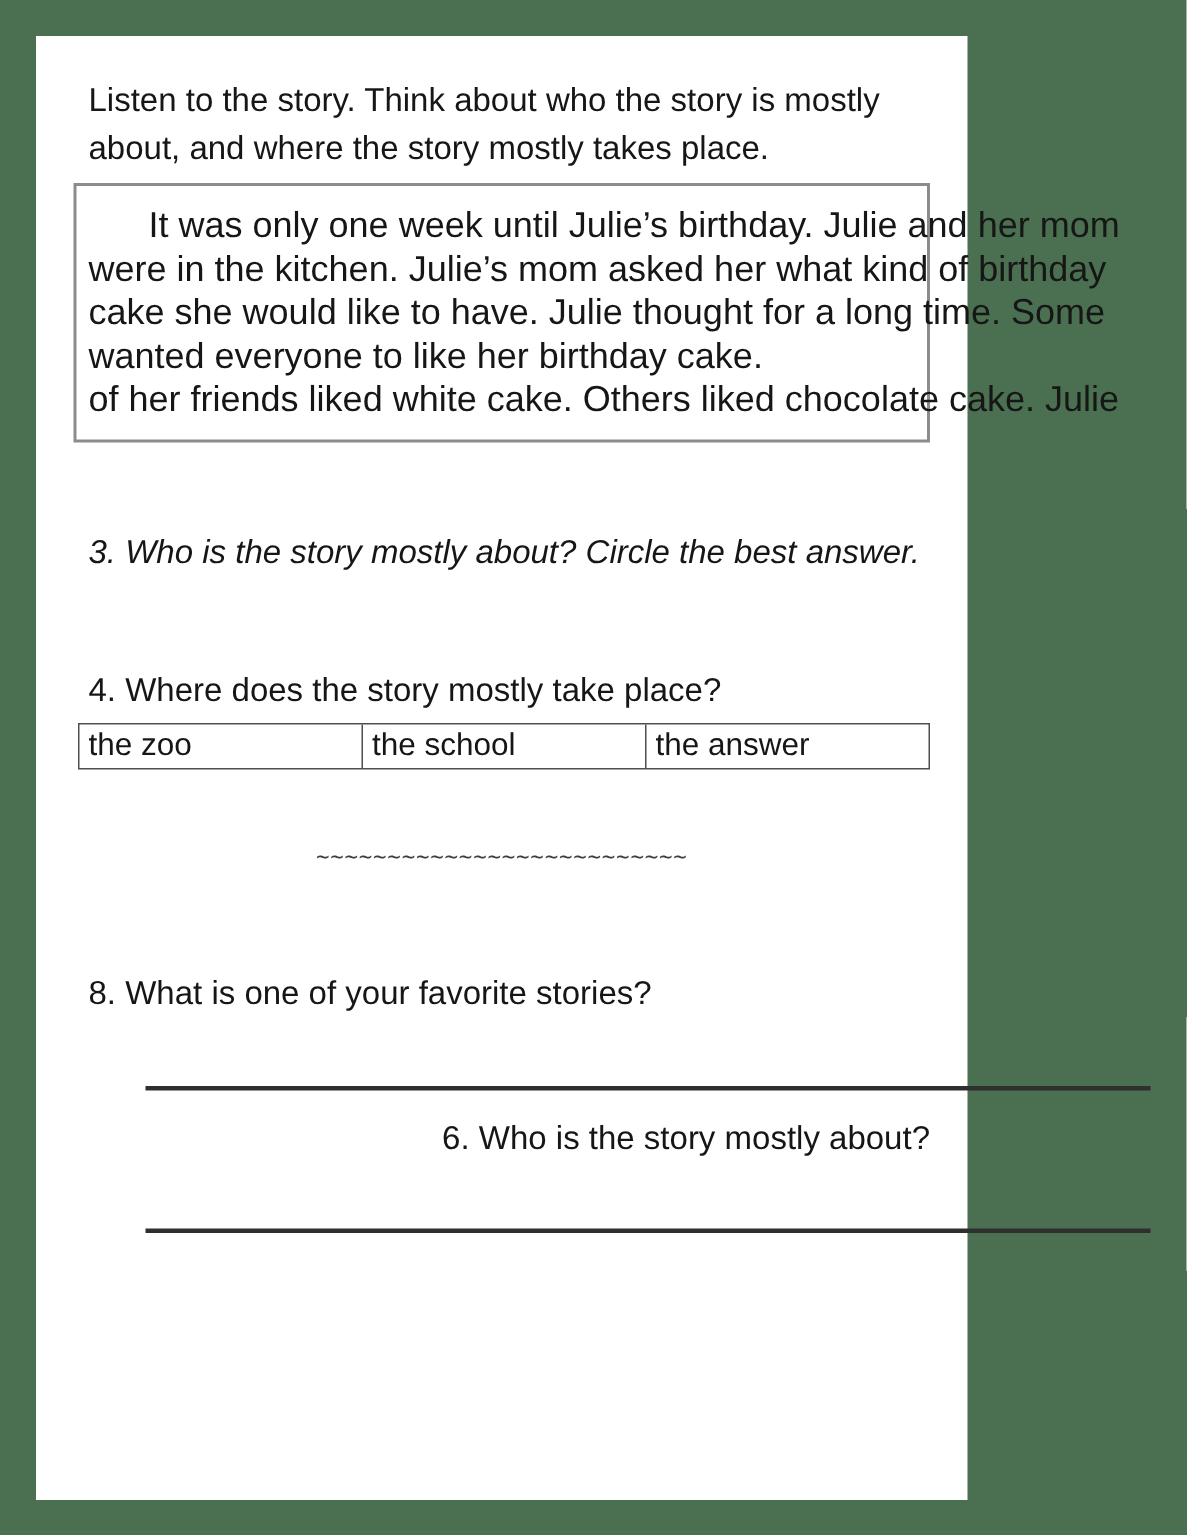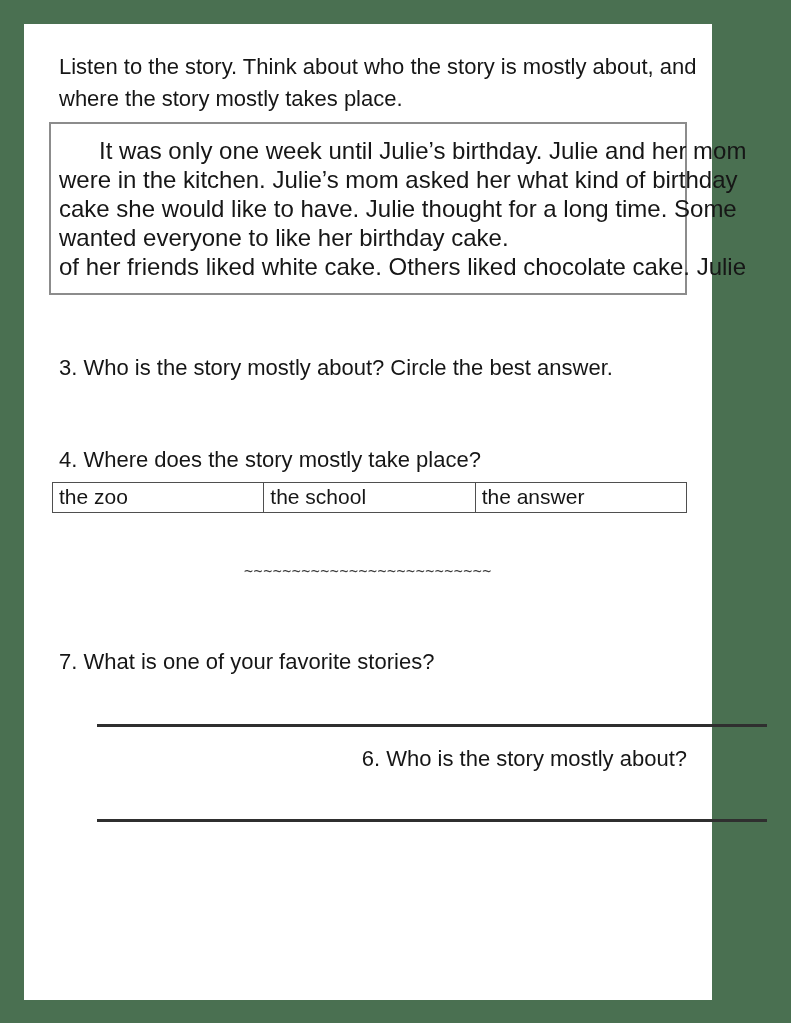--- a/index.html
+++ b/index.html
@@ -7,21 +7,21 @@
     width: 791px; height: 1023px;
     background: #4a7051;
     position: relative;
     font-family: "Liberation Sans", sans-serif;
     color: #161616;
     overflow: hidden;
   }
   .page {
     position: absolute;
     left: 24px; top: 24px;
-    width: 688px; height: 976px;
+    width: 621px; height: 976px;
     background: #ffffff;
     box-sizing: border-box;
     padding: 27px 25px 0 25px;
   }
   .intro {
     margin: 0 -12px 0 10px;
     font-size: 22px;
     line-height: 32px;
   }
   .story-box {
@@ -32,21 +32,21 @@
     line-height: 29px;
   }
   .story-line { white-space: nowrap; }
   .story-line:first-child { text-indent: 40px; }
   .q-label {
     font-size: 22px;
     line-height: 32px;
     margin-left: 10px;
     white-space: nowrap;
   }
-  .q3 { margin-top: 57px; }
+  .q3 { margin-top: 57px; font-style: italic; }
   .q4 { margin-top: 60px; }
   .q5 { margin-top: 65px; }
   .q6 { margin-top: 16px; text-align: right; }
   .q7 { margin-top: 36px; }
   .opt-table {
     display: flex;
     margin: 9px 0 0 3px;
     border: 1px solid #4f4f4f;
   }
   .opt-table.t4 { margin-top: 6px; }
@@ -98,21 +98,21 @@
   <div class="q-label q4">4. Where does the story mostly take place?</div>
 
   <div class="opt-table t4">
     <div class="opt-cell">the zoo</div>
     <div class="opt-cell">the school</div>
     <div class="opt-cell">the answer</div>
   </div>
 
   <div class="divider">~~~~~~~~~~~~~~~~~~~~~~~~~~</div>
 
-  <div class="q-label q5">7. What is one of your favorite stories?</div>
+  <div class="q-label q5">8. What is one of your favorite stories?</div>
 
   <div class="answer-line"></div>
 
   <div class="q-label q6">6. Who is the story mostly about?</div>
 
   <div class="answer-line second"></div>
 
 
 </div>
 

